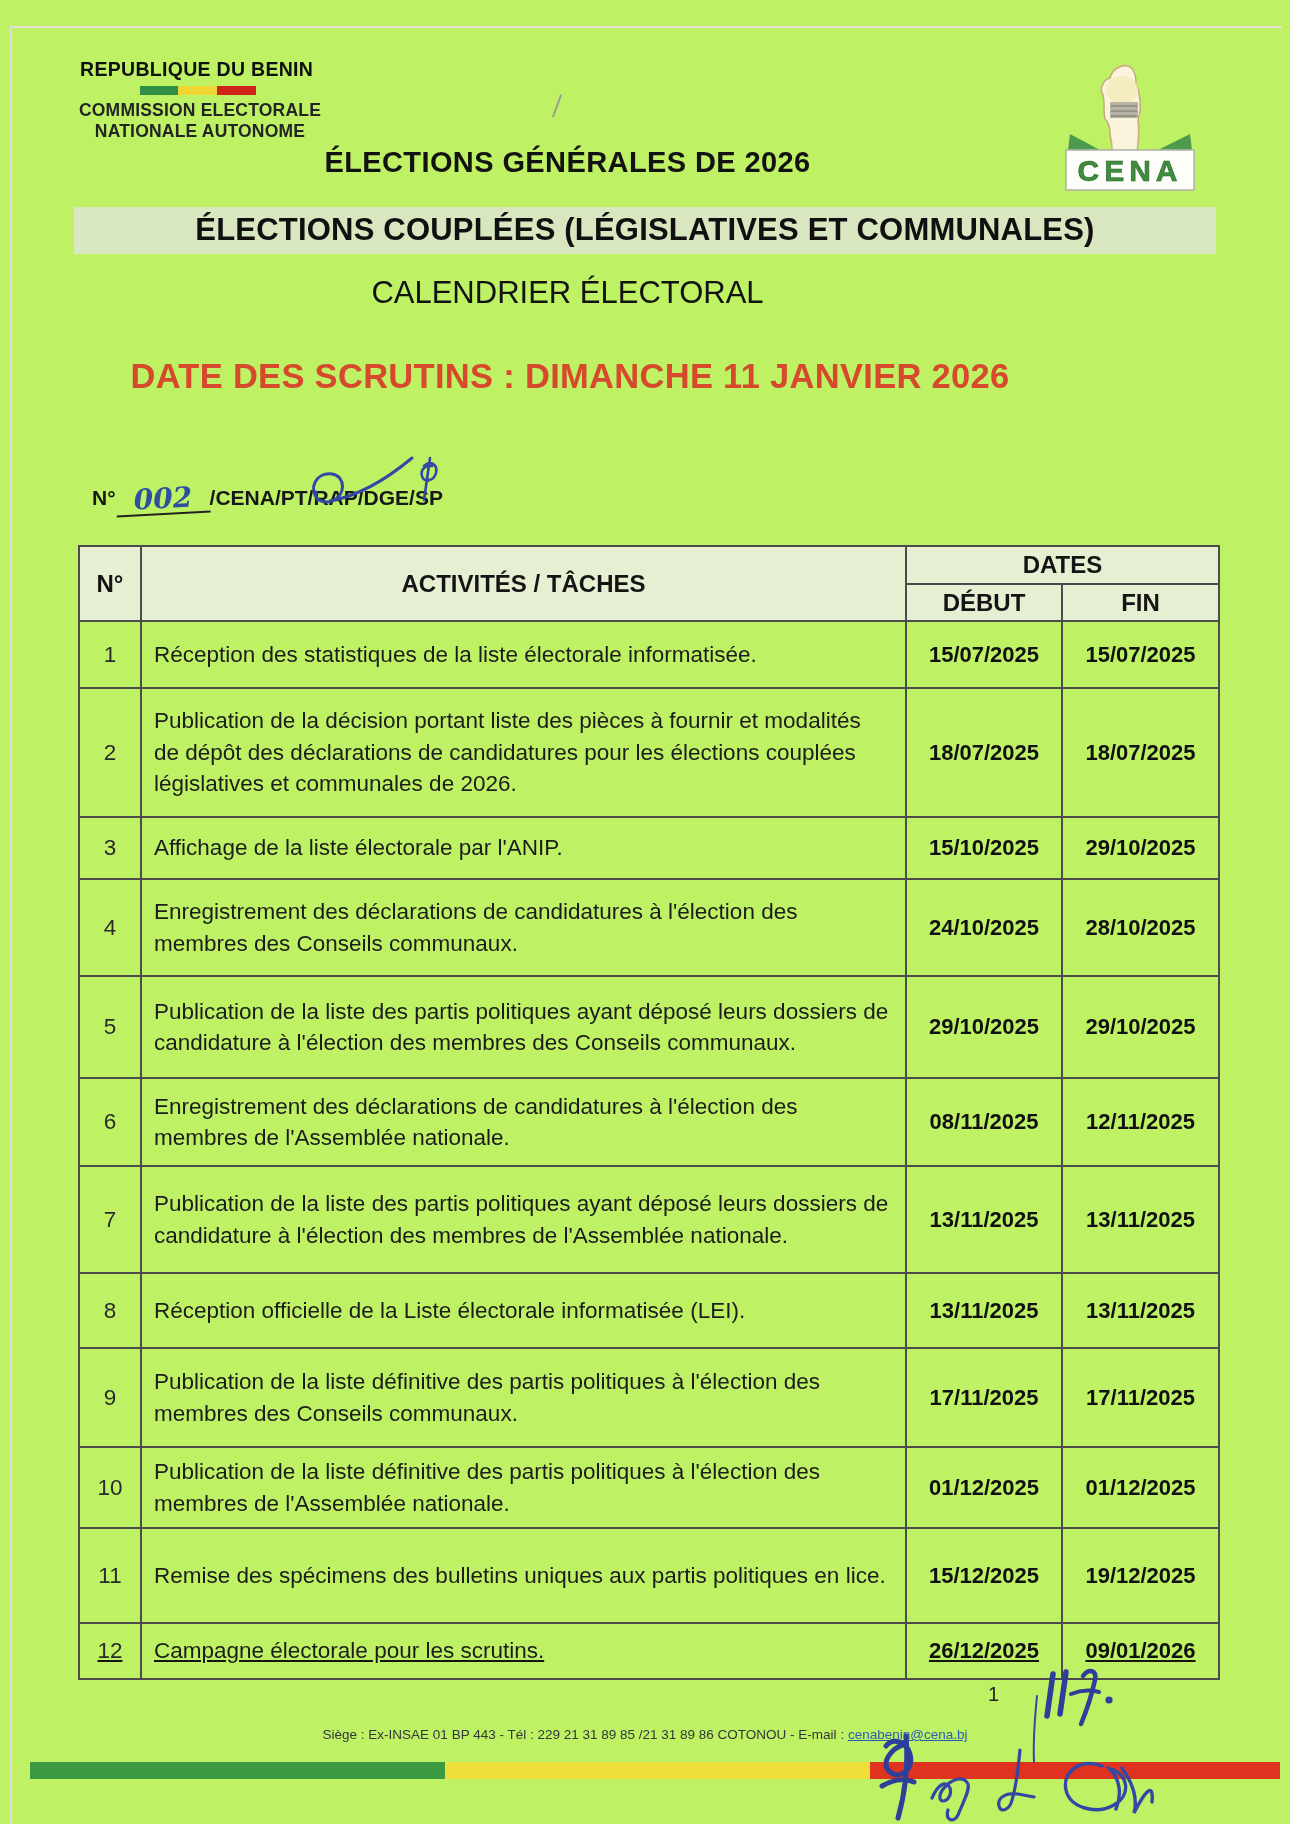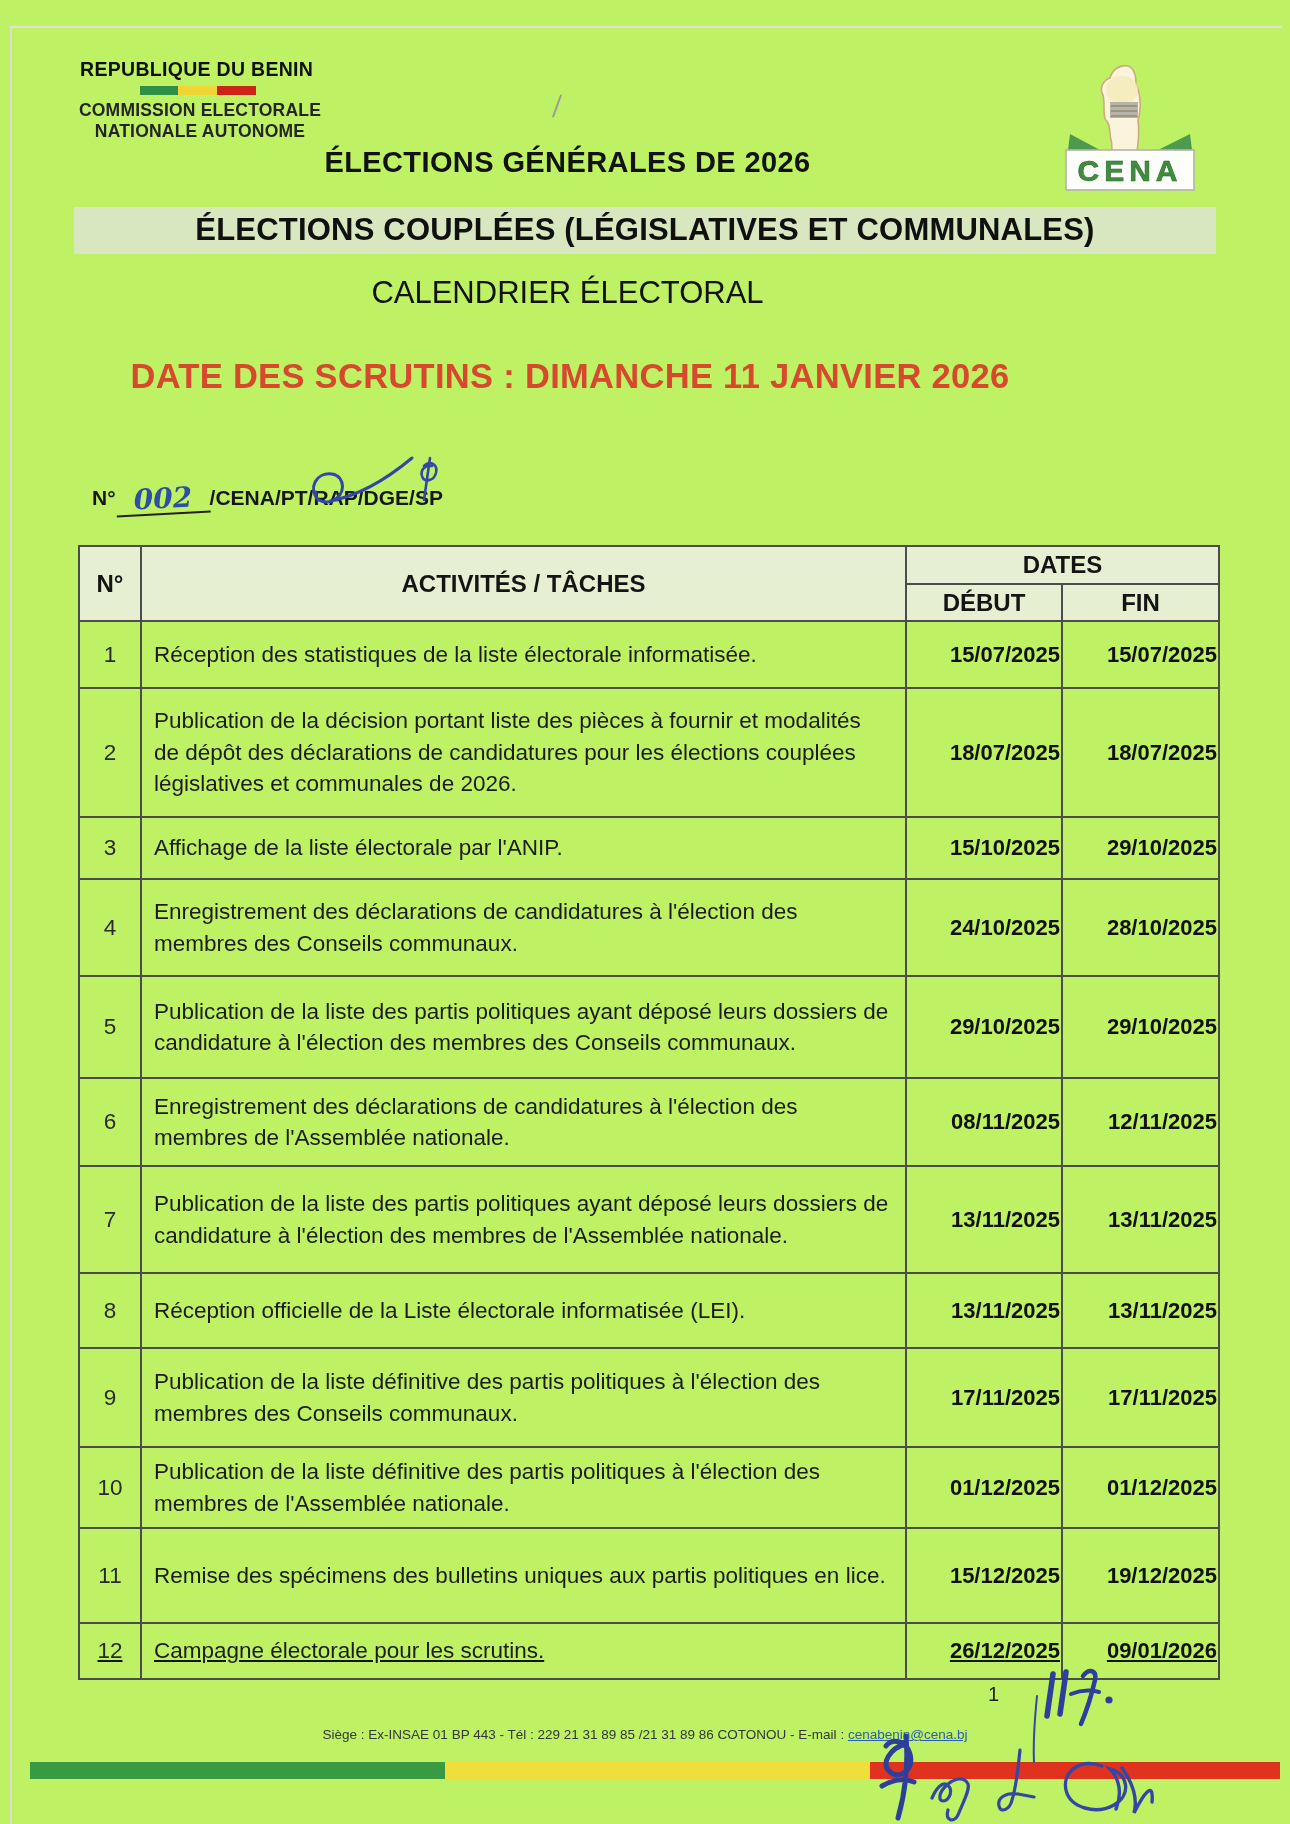--- a/index.html
+++ b/index.html
@@ -55,21 +55,21 @@
   tbody tr:nth-child(5){height:102px;}
   tbody tr:nth-child(6){height:88px;}
   tbody tr:nth-child(7){height:107px;}
   tbody tr:nth-child(8){height:75px;}
   tbody tr:nth-child(9){height:99px;}
   tbody tr:nth-child(10){height:81px;}
   tbody tr:nth-child(11){height:95px;}
   tbody tr:nth-child(12){height:56px;text-decoration:underline;}
   td.c-num{text-align:center;font-size:22.5px;color:#2a2a2a;vertical-align:middle;}
   td.c-act{font-size:22.5px;color:#1c1c1c;padding:6px 14px 6px 12px;line-height:1.4;vertical-align:middle;}
-  td.c-date{text-align:right;font-size:22px;font-weight:bold;color:#111;vertical-align:middle;}
+  td.c-date{text-align:center;font-size:22px;font-weight:bold;color:#111;vertical-align:middle;}
 
   
   .footer-line{left:0;top:1727px;width:1290px;text-align:center;font-size:13.5px;color:#33363b;}
   .footer-line .u{}
   .footer-line .link{color:#2a5db0;text-decoration:underline;}
   .page-num{left:988px;top:1683px;font-size:20px;color:#222;}
   .corner-mark{left:1035px;top:1662px;}
   .flag-band{left:30px;top:1762px;width:1250px;height:17px;display:flex;}
   .fb-g{width:415px;background:#3a9a41;}
   .fb-y{width:425px;background:#f0de3a;}

